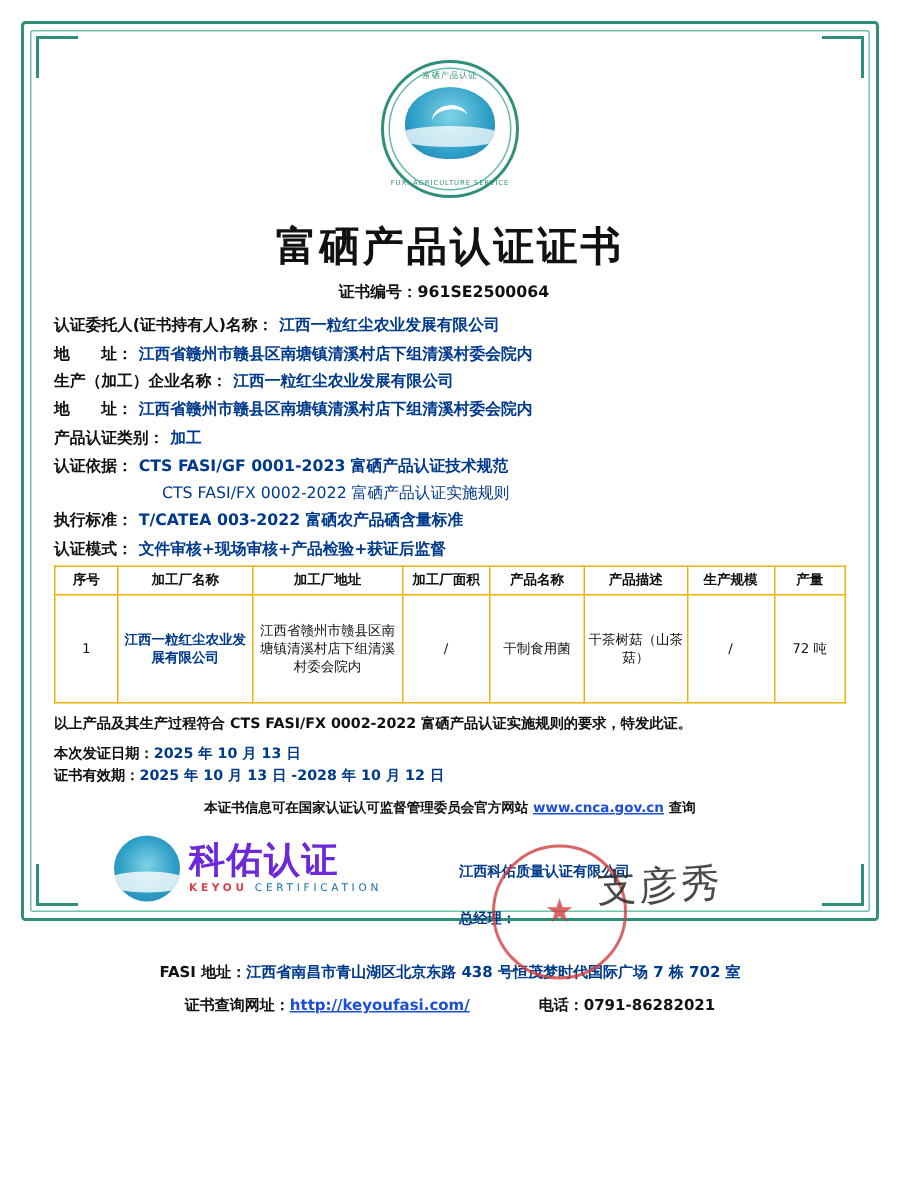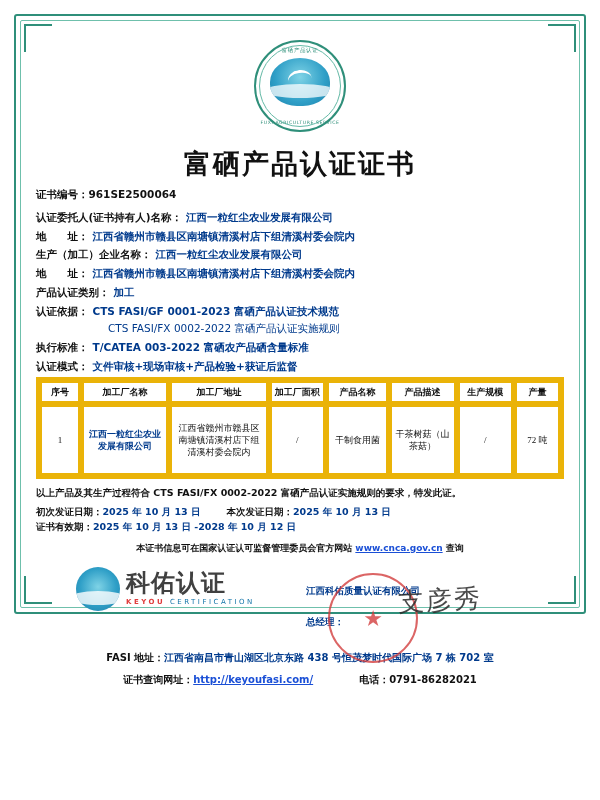--- a/index.html
+++ b/index.html
@@ -76,21 +76,21 @@
 
   h1.title{
     text-align:center;
     font-size:27px;
     font-weight:bold;
     letter-spacing:2px;
     margin:10px 0 4px 0;
     color:#111;
   }
   .certno{
-    text-align:left;
+    text-align:center;
     font-size:10.5px;
     font-weight:bold;
     margin:6px 8px 8px 0;
   }
   .field{
     font-size:10.5px;
     font-weight:bold;
     margin:3.5px 0;
     line-height:1.45;
     display:flex;
@@ -104,26 +104,25 @@
   .range-label{
     font-size:10.5px;font-weight:bold;margin:6px 0 3px 0;
   }
   table.scope{
     width:100%;
     border-collapse:collapse;
     font-size:9px;
     table-layout:fixed;
   }
   table.scope th,table.scope td{
-    border:6px solid #eab308;
+    border:1px solid #eab308;
     text-align:center;
     vertical-align:middle;
     padding:3px 2px;
     line-height:1.35;
-    font-family:Liberation Serif, serif;
   }
   table.scope th{ font-weight:bold;background:#fff;}
   table.scope td.blue{ color:#003a8c; font-weight:bold;}
   .statement{
     font-size:9.5px;font-weight:bold;margin:7px 0 5px 0;line-height:1.5;
   }
   .dates{
     font-size:9.5px;font-weight:bold;display:flex;gap:26px;margin:2px 0;
   }
   .dates .v{color:#003a8c;}
@@ -145,21 +144,21 @@
   .logo .mark{
     width:44px;height:44px;border-radius:50%;
     background:radial-gradient(circle at 50% 45%, #7fd3e6 0%, #2f9fc7 55%, #1d7fa8 100%);
     position:relative;overflow:hidden;
   }
   .logo .mark:after{
     content:"";position:absolute;left:-6px;right:-6px;bottom:6px;height:14px;
     background:#fff;opacity:.8;border-radius:50%;
   }
   .logo .txt .cn{
-    font-size:24px;font-weight:bold;color:#404040;letter-spacing:1px;line-height:1;
+    font-size:24px;font-weight:bold;color:#6d28d9;letter-spacing:1px;line-height:1;
   }
   .logo .txt .en{
     font-size:7px;color:#1173a8;letter-spacing:2.5px;margin-top:3px;text-align:center;
   }
   .logo .txt .en b{color:#e03c3c;}
   .rightsign{
     position:absolute;right:8px;top:4px;width:250px;text-align:left;
   }
   .rightsign .l1{font-size:9.5px;font-weight:bold;color:#003a8c;text-align:left;margin-top:20px;}
   .rightsign .l2{font-size:9.5px;font-weight:bold;color:#003a8c;margin-top:18px;}
@@ -289,23 +288,20 @@
           <td>/</td>
           <td>72 吨</td>
         </tr>
       </tbody>
     </table>
 
     <div class="statement">以上产品及其生产过程符合 CTS FASI/FX 0002-2022 富硒产品认证实施规则的要求，特发此证。</div>
 
     <div class="dates">
       <div>
-        <span>初次发证日期：</span><span class="v">2025 年 10 月 13 日</span>
-      </div>
-      <div>
         <span>本次发证日期：</span><span class="v">2025 年 10 月 13 日</span>
       </div>
     </div>
     <div class="dates2">
       <span>证书有效期：</span><span class="v">2025 年 10 月 13 日 -2028 年 10 月 12 日</span>
     </div>
 
     <div class="weblink">
       <span>本证书信息可在国家认证认可监督管理委员会官方网站 </span><span class="u">www.cnca.gov.cn</span><span> 查询</span>
     </div>

